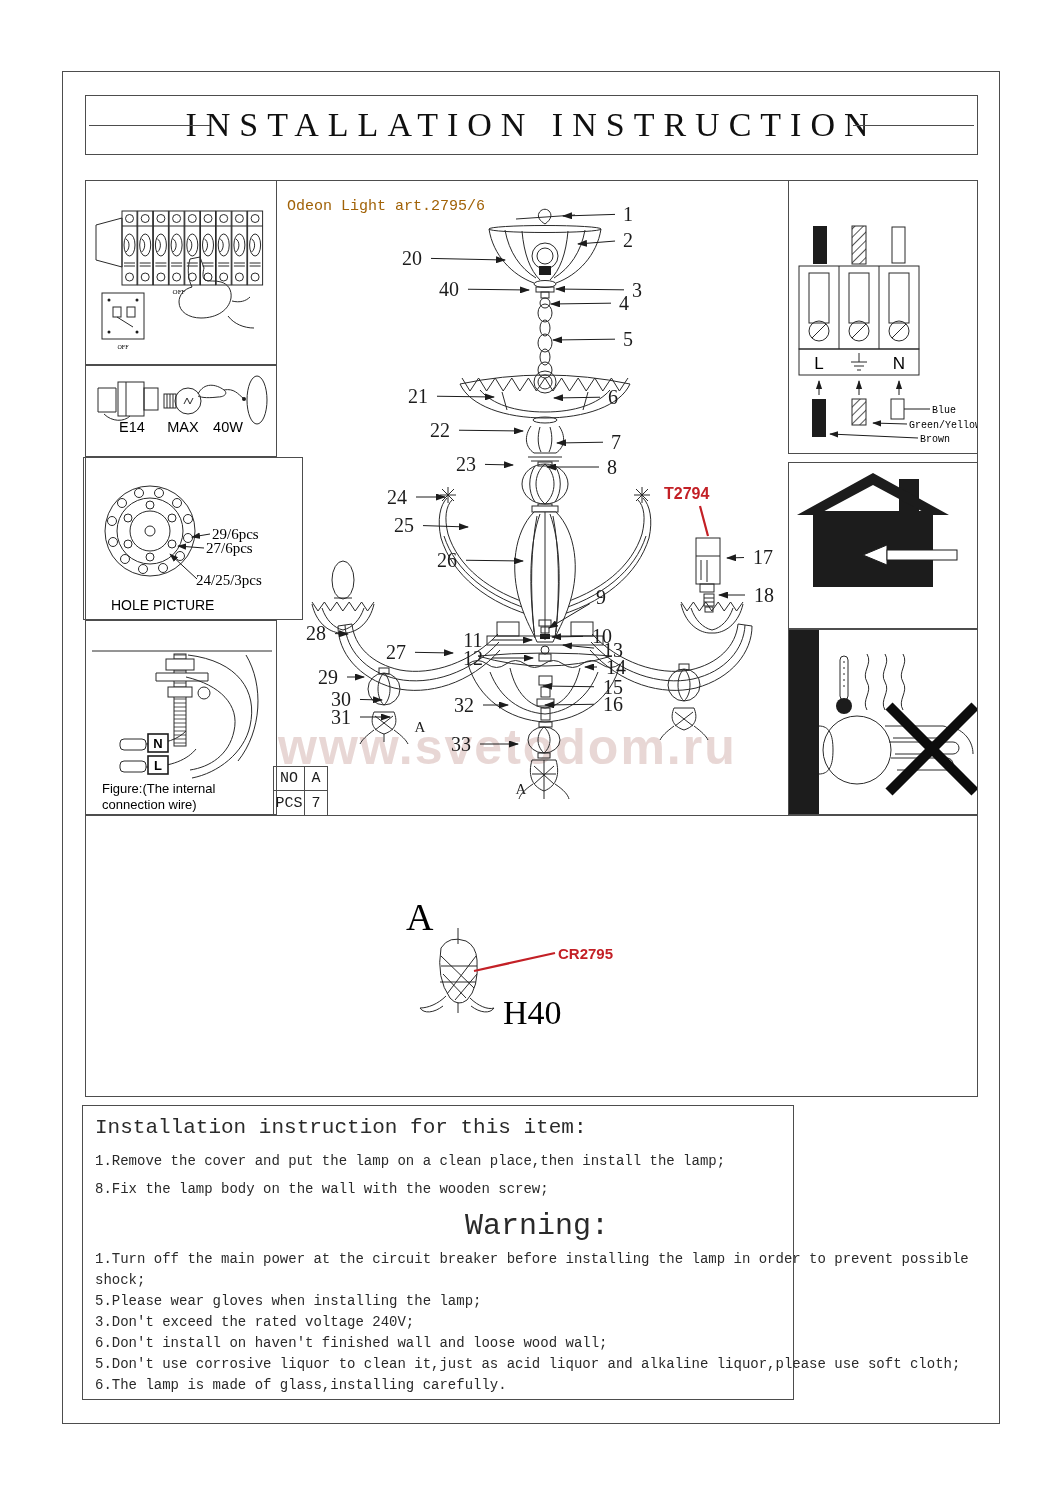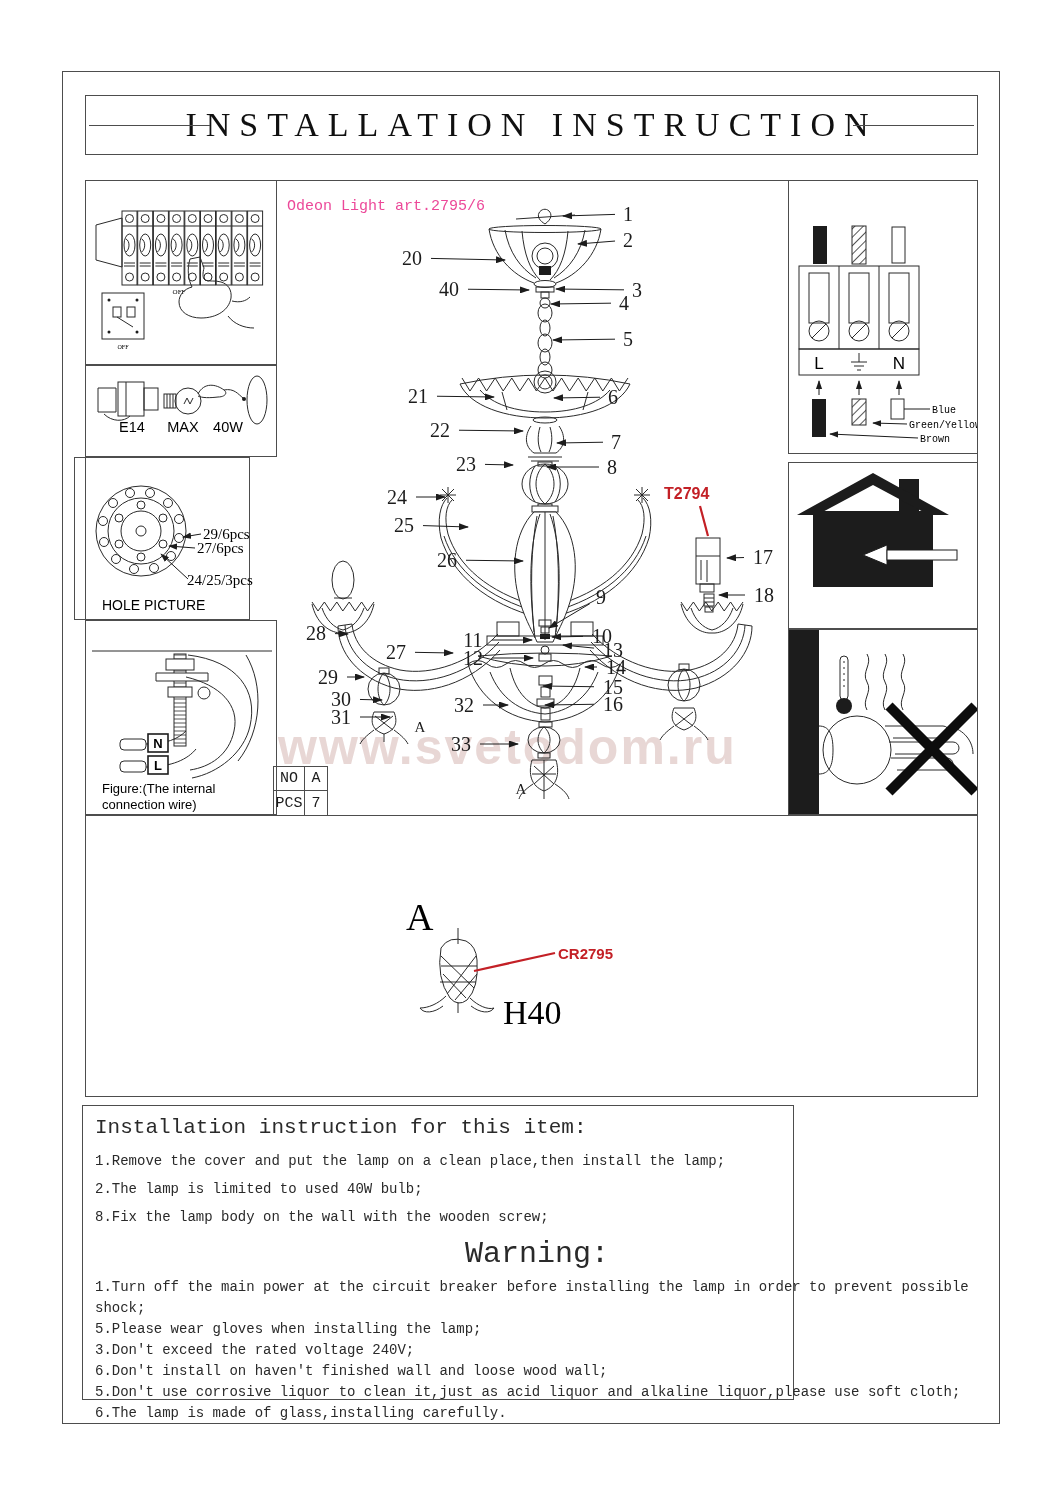--- a/index.html
+++ b/index.html
@@ -3,21 +3,21 @@
 <meta charset="utf-8">
 <style>
   html,body{margin:0;padding:0;background:#fff;}
   .page{position:relative;width:1042px;height:1500px;background:#ffffff;
         font-family:"Liberation Serif",serif;color:#1e1e1e;overflow:hidden;}
   .box{position:absolute;border:1px solid #4d4d4d;box-sizing:border-box;background:transparent;}
   .title-box{display:flex;align-items:center;justify-content:center;}
   .title-text{font-family:"Liberation Serif",serif;font-size:34px;letter-spacing:9px;color:#101010;}
   .title-dash{position:absolute;height:1px;background:#4d4d4d;top:29px;}
   .product-code{position:absolute;left:287px;top:198px;font-family:"Liberation Mono","DejaVu Sans Mono",monospace;
-        font-size:15px;color:#ec4899;}
+        font-size:15px;color:#a16207;}
   .watermark{position:absolute;left:278px;top:718px;font-family:"Liberation Sans",sans-serif;
         font-weight:bold;font-size:50px;letter-spacing:2px;z-index:1;}
   svg{position:absolute;left:0;top:0;}
   svg text{font-family:"Liberation Serif",serif;}
   .art{stroke:#2a2a2a;stroke-width:1;fill:none;}
   .artw{stroke:#2a2a2a;stroke-width:1;fill:#ffffff;}
   .artb{stroke:none;fill:#1c1c1c;}
   .partnum{font-size:20px;fill:#1c1c1c;text-anchor:middle;}
   .leader{stroke:#1c1c1c;stroke-width:1;}
   .tinytag{font-size:15px;fill:#1c1c1c;text-anchor:middle;}
@@ -111,21 +111,21 @@
       <path d="M112,28 C118,16 130,18 138,24 C142,27 139,31 132,31 C124,32 116,32 112,30" class="art"></path>
       <path d="M138,24 C148,22 152,28 157,32" class="art"></path>
       <circle cx="158" cy="33" r="2" class="artb"></circle>
       <ellipse cx="171" cy="34" rx="10" ry="24" class="art"></ellipse>
       <text x="46" y="66" font-size="14.5" text-anchor="middle" class="sans">E14</text>
       <text x="97" y="66" font-size="14.5" text-anchor="middle" class="sans">MAX</text>
       <text x="142" y="66" font-size="14.5" text-anchor="middle" class="sans">40W</text>
     </svg>
   </div>
 
-  <div class="box" style="left:74px;top:457px;width:176px;height:163px;">
+  <div class="box" style="left:83px;top:457px;width:220px;height:163px;">
     <svg width="190" height="161" viewBox="0 0 190 161">
       <circle cx="66" cy="73" r="45" class="art"></circle>
       <circle cx="66" cy="73" r="33" class="art"></circle>
       <circle cx="66" cy="73" r="20" class="art"></circle>
       <circle cx="66" cy="73" r="5" class="art"></circle>
       <g class="art">
         <circle cx="104" cy="80" r="4.5"></circle>
           <circle cx="96" cy="98" r="4.5"></circle>
           <circle cx="79" cy="110" r="4.5"></circle>
         <circle cx="59" cy="111" r="4.5"></circle>
@@ -596,21 +596,20 @@
       <line x1="474" y1="971" x2="555" y2="953" stroke="#c32026" stroke-width="2.2"></line>
       <text x="558" y="959" font-size="15" class="redtext" fill="#c32026">CR2795</text>
       <text x="503" y="1024" font-size="34">H40</text>
     </g>
   </svg>
 
   <div class="instr">
     <div class="instr-inner">
       <div class="instr-heading">Installation instruction for this item:</div>
       <div class="instr-item">1.Remove the cover and put the lamp on a clean place,then install the lamp;</div>
-      <div class="instr-item">2.The lamp is limited to used 40W bulb;</div>
       <div class="instr-item">8.Fix the lamp body on the wall with the wooden screw;</div>
       <div class="warn-heading">Warning:</div>
       <div class="warn-item">1.Turn off the main power at the circuit breaker before installing the lamp in order to prevent possible shock;</div>
       <div class="warn-item">5.Please wear gloves when installing the lamp;</div>
       <div class="warn-item">3.Don't exceed the rated voltage 240V;</div>
       <div class="warn-item">6.Don't install on haven't finished wall and loose wood wall;</div>
       <div class="warn-item">5.Don't use corrosive liquor to clean it,just as acid liquor and alkaline liquor,please use soft cloth;</div>
       <div class="warn-item">6.The lamp is made of glass,installing carefully.</div>
     </div>
   </div>

